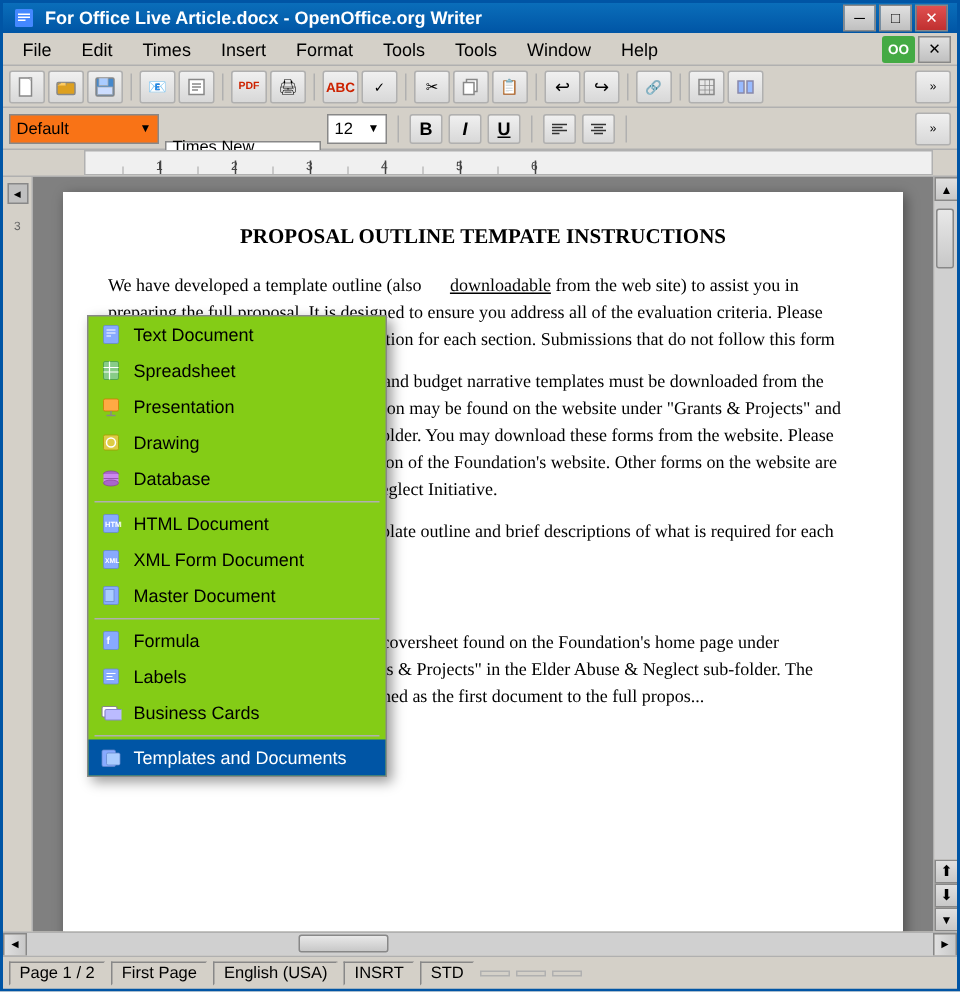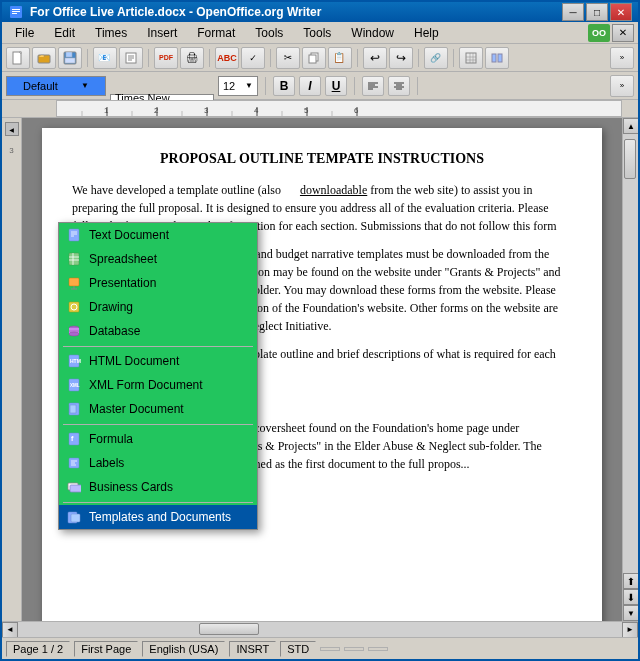--- a/index.html
+++ b/index.html
@@ -344,24 +344,24 @@
       width: 60px;
       height: 12px;
       background: linear-gradient(to bottom, #e8e8e8, #c8c8c8);
       border: 1px solid #888;
       border-radius: 2px;
     }
 
     
     .dropdown-menu {
       position: absolute;
-      top: 104px;
+      top: 92px;
       left: 36px;
       width: 200px;
-      background: #22c55e;
+      background: #84cc16;
       border: 1px solid #888;
       box-shadow: 3px 3px 8px rgba(0,0,0,0.4);
       z-index: 1000;
     }
 
     .dropdown-item {
       height: 24px;
       display: flex;
       align-items: center;
       padding: 0 8px 0 30px;
@@ -505,21 +505,21 @@
         <rect x="7" y="2" width="4" height="8" fill="#99bbff" stroke="#88a"></rect>
       </svg>
     </div>
     <div style="margin-left:auto;">
       <div class="toolbar-btn" style="font-size:8px;">»</div>
     </div>
   </div>
 
   <div class="toolbar-row" style="gap:4px;">
     <div style="display:flex; align-items:center; gap:2px;">
-      <div style="width:100px; height:20px; border:1px solid #888; background:#3b82f6; display:flex; align-items:center; padding:0 16px; justify-content:space-between; font-size:11px;">
+      <div style="width:100px; height:20px; border:1px solid #888; background:#f97316; display:flex; align-items:center; padding:0 4px; justify-content:space-between; font-size:11px;">
         <span>Default</span>
         <span style="font-size:8px;">▼</span>
       </div>
     </div>
     <div style="display:flex; align-items:center; gap:2px;">
       <div class="font-name-box">
         <span style="font-size:11px;">Times New Roman</span>
         <span style="font-size:8px;">▼</span>
       </div>
     </div>

